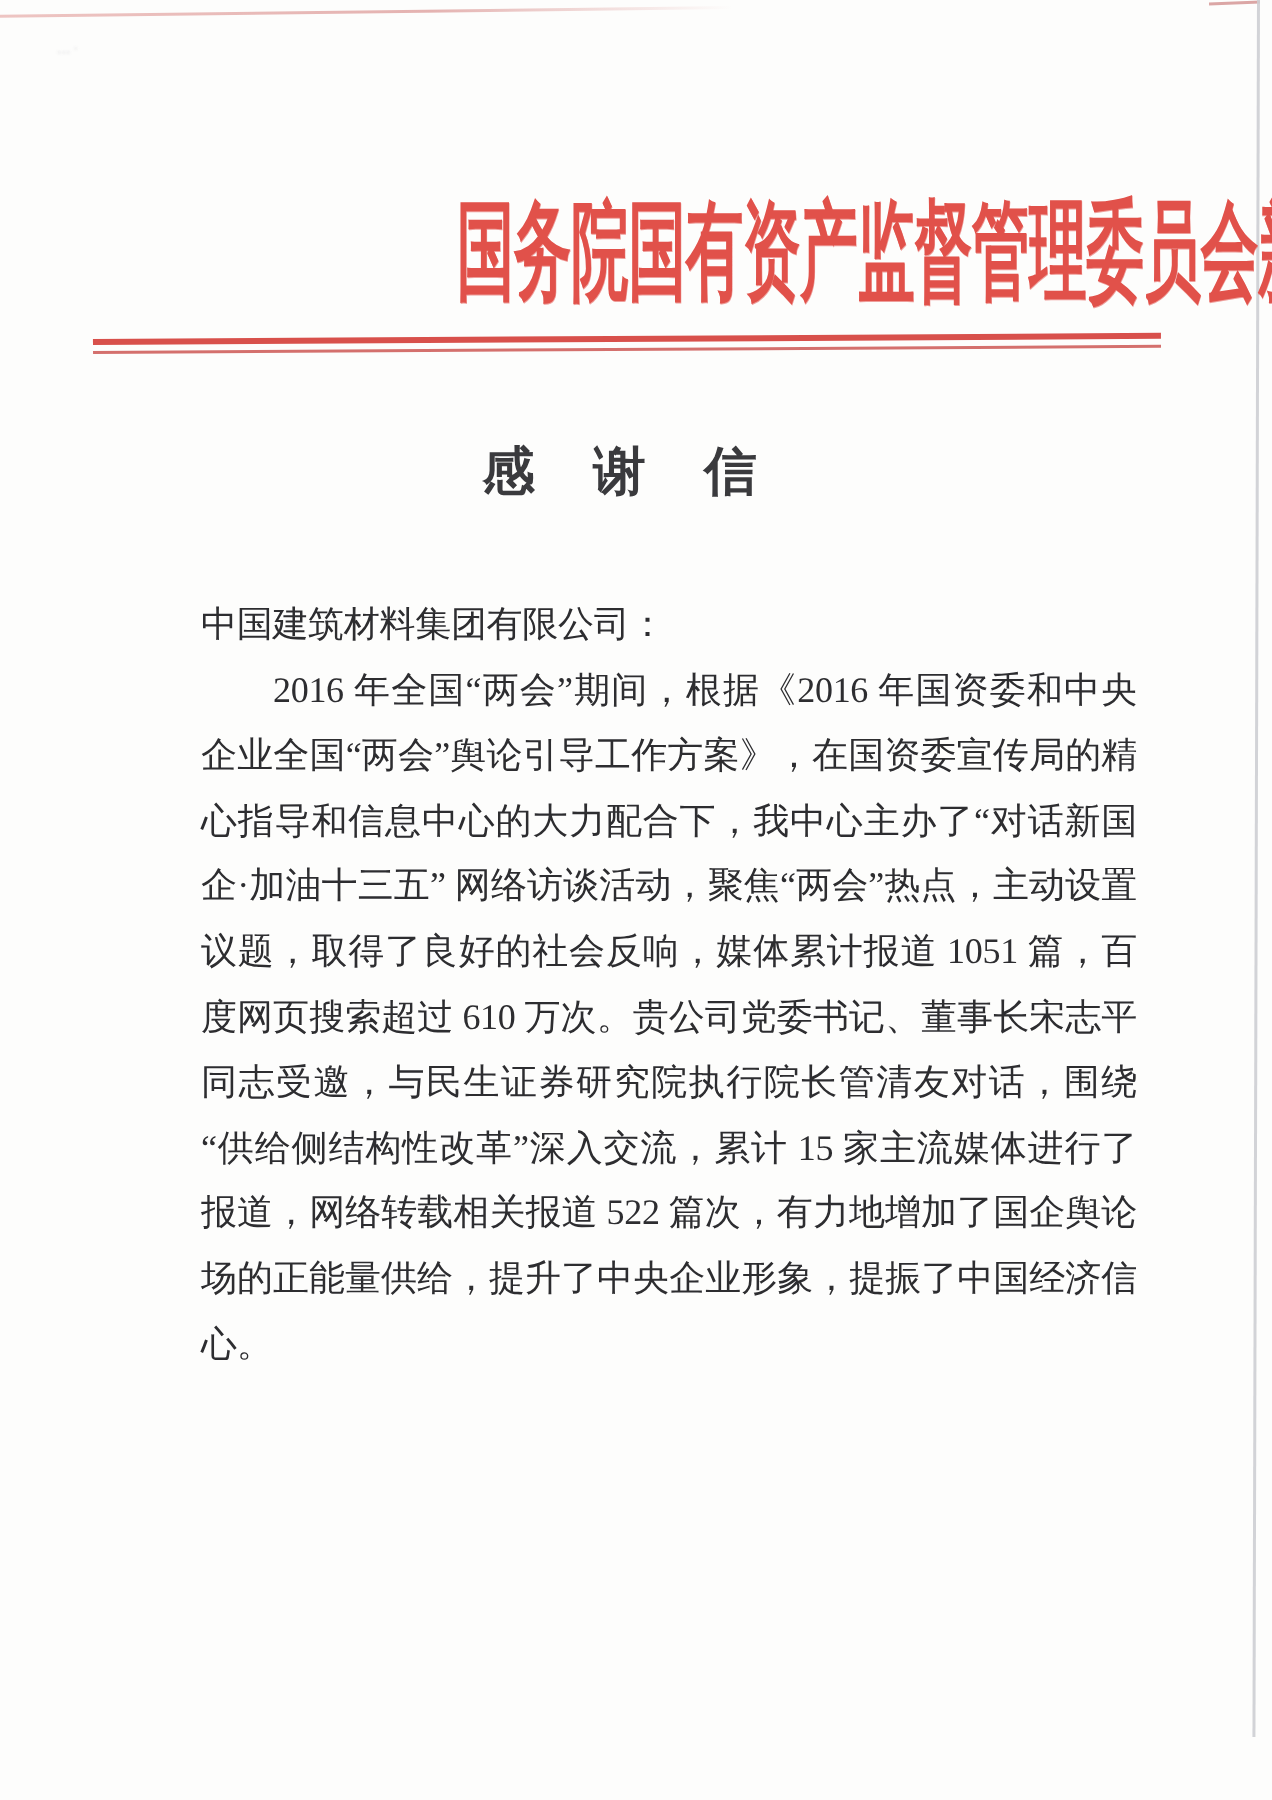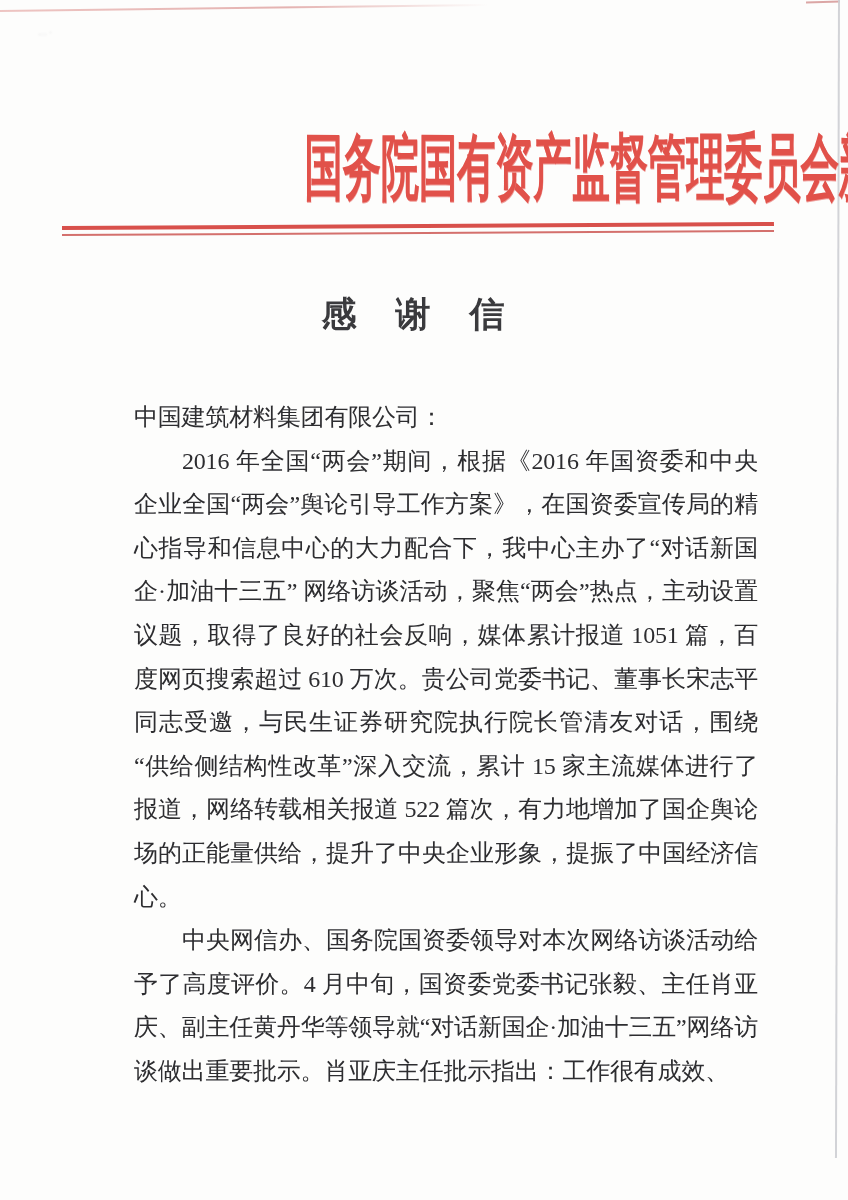--- a/index.html
+++ b/index.html
@@ -127,16 +127,15 @@
     <div class="rule-thick"></div>
     <div class="rule-gap"></div>
     <div class="rule-thin"></div>
   </div>
 
   <div class="doc-title">感　谢　信</div>
 
   <div class="doc-body">
     <p>中国建筑材料集团有限公司：</p>
     <p class="para">2016 年全国“两会”期间，根据《2016 年国资委和中央企业全国“两会”舆论引导工作方案》，在国资委宣传局的精心指导和信息中心的大力配合下，我中心主办了“对话新国企·加油十三五” 网络访谈活动，聚焦“两会”热点，主动设置议题，取得了良好的社会反响，媒体累计报道 1051 篇，百度网页搜索超过 610 万次。贵公司党委书记、董事长宋志平同志受邀，与民生证券研究院执行院长管清友对话，围绕“供给侧结构性改革”深入交流，累计 15 家主流媒体进行了报道，网络转载相关报道 522 篇次，有力地增加了国企舆论场的正能量供给，提升了中央企业形象，提振了中国经济信心。</p>
-    <p class="para">中央网信办、国务院国资委领导对本次网络访谈活动给予了高度评价。4 月中旬，国资委党委书记张毅、主任肖亚庆、副主任黄丹华等领导就“对话新国企·加油十三五”网络访谈做出重要批示。肖亚庆主任批示指出：工作很有成效、</p>
   </div>
 
 </div>
 
 </body></html>

